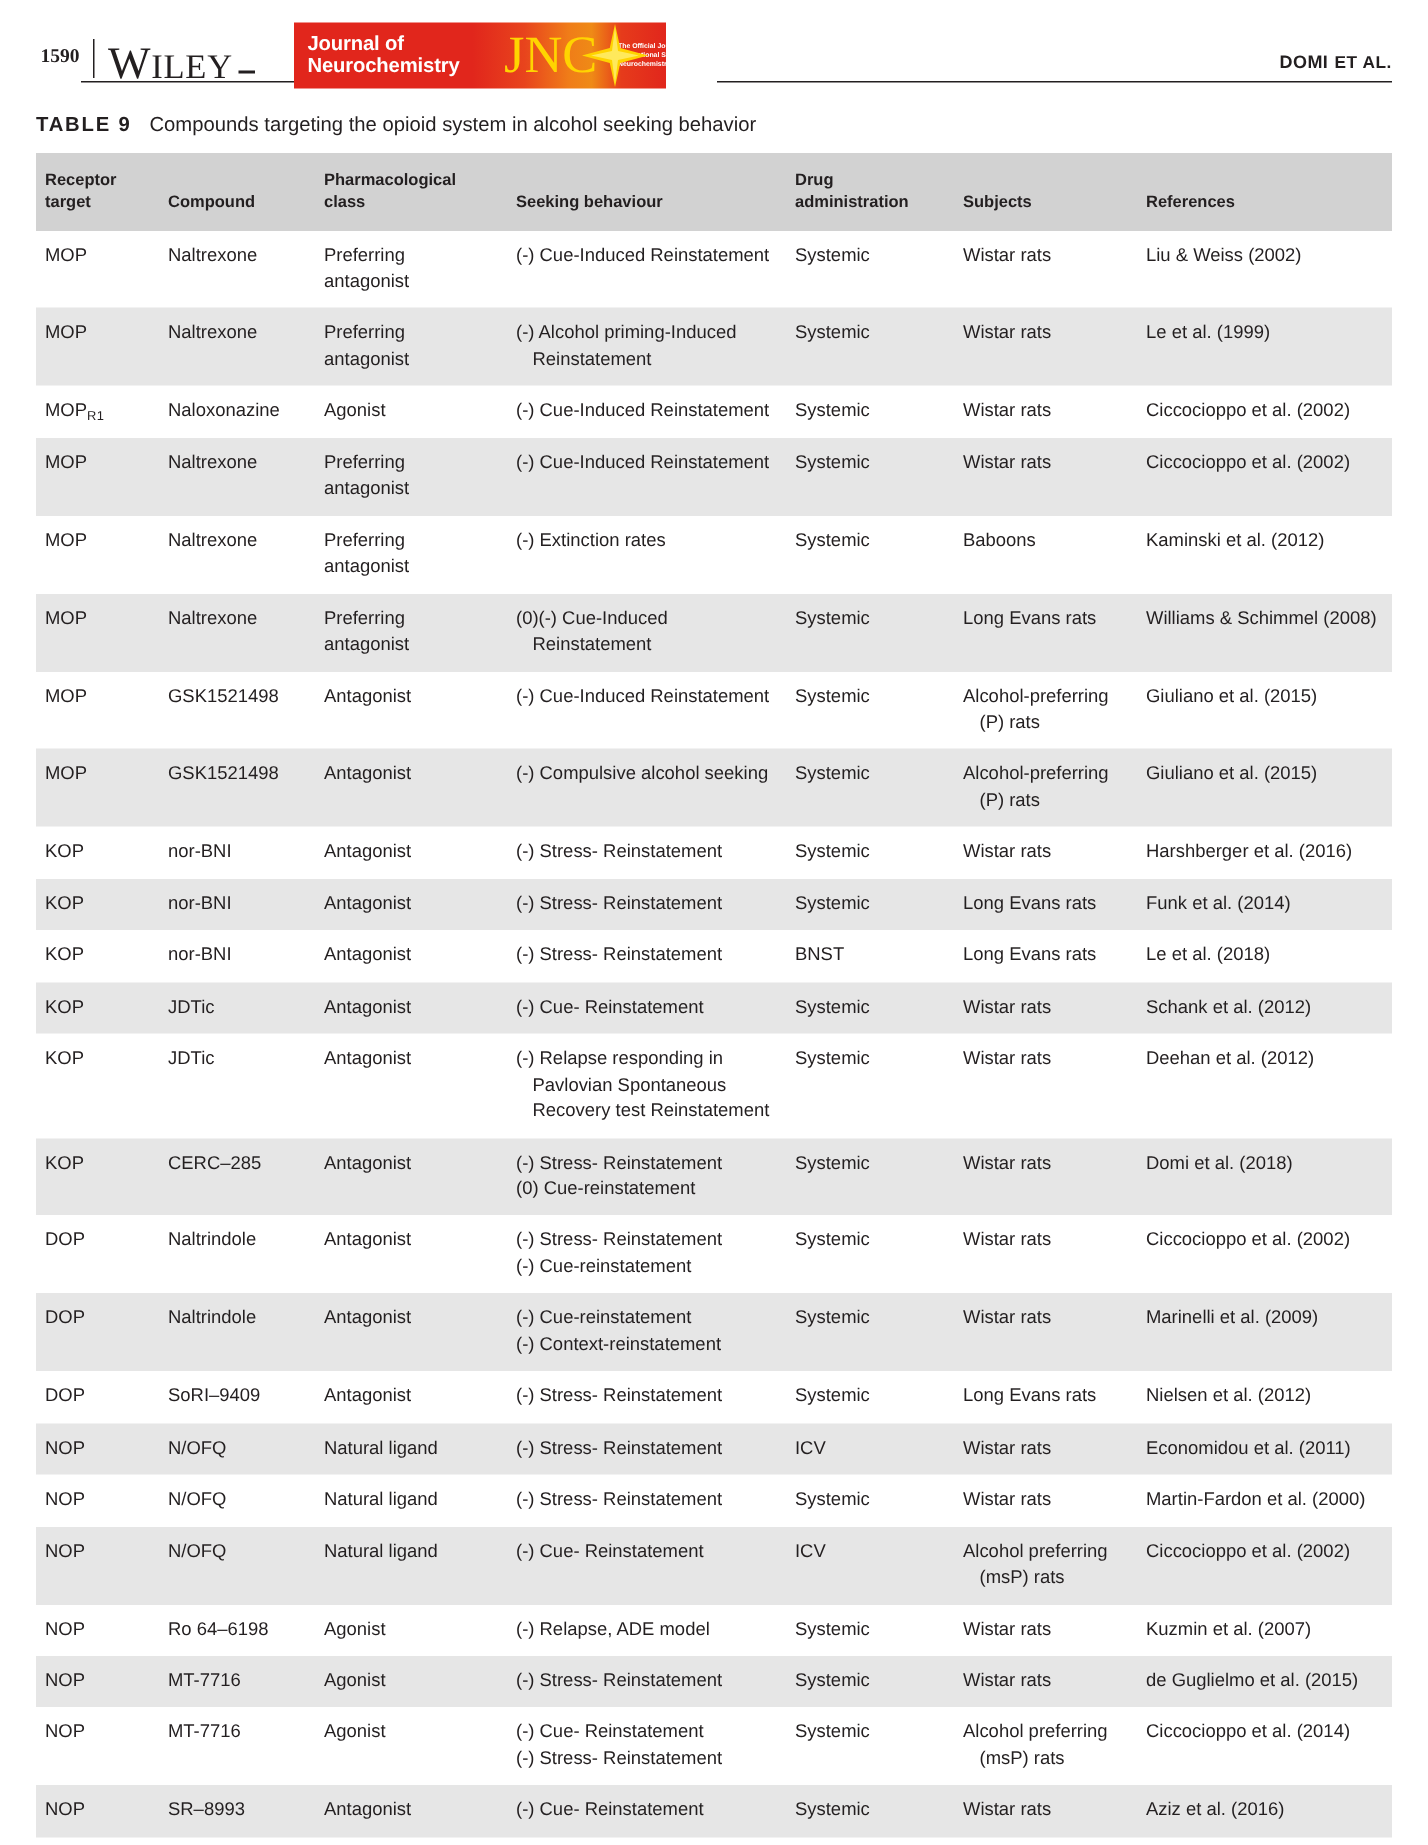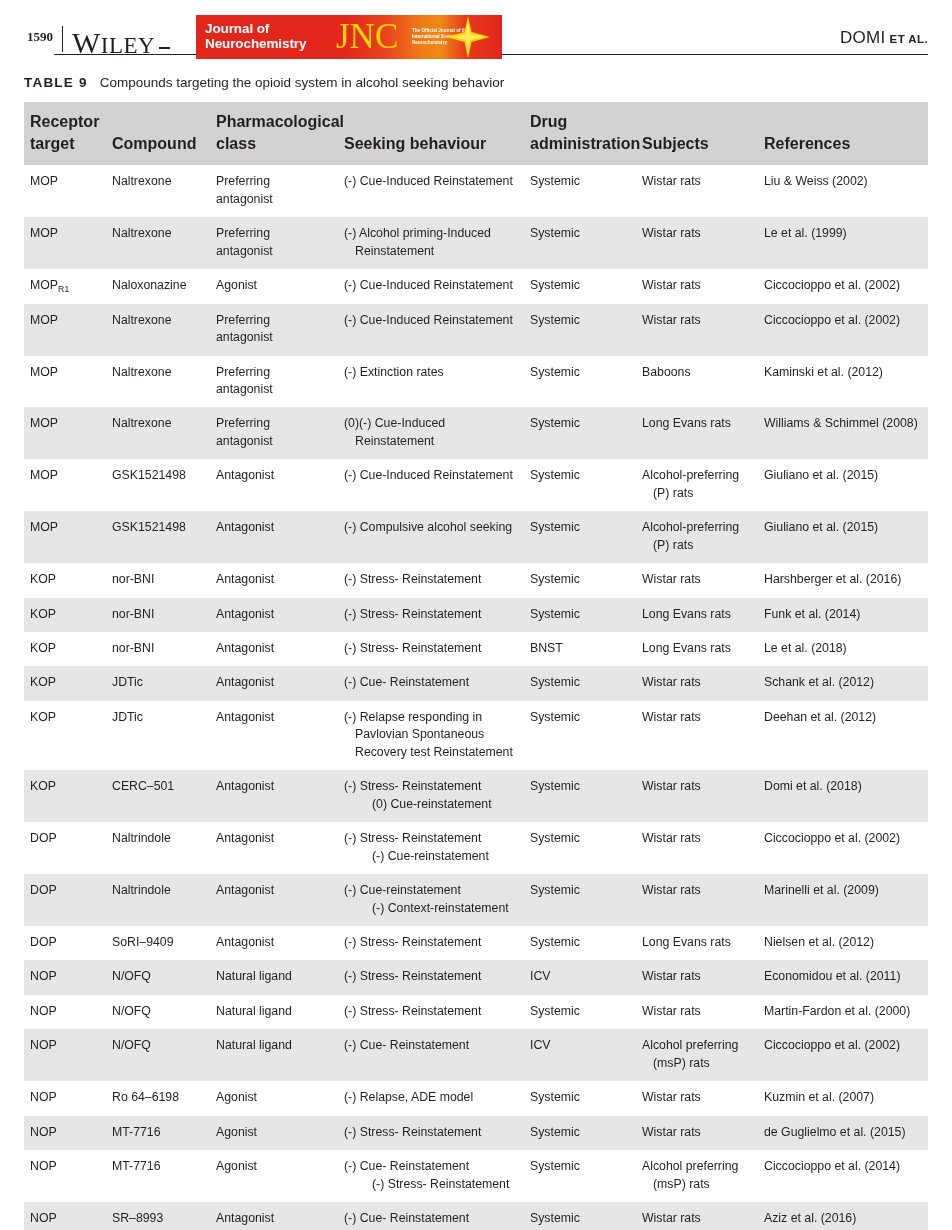--- a/index.html
+++ b/index.html
@@ -65,21 +65,21 @@
     height: 1.6px;
     background: #231f20;
     margin-bottom: 11px;
   }
 
   
   .jnc-logo {
     position: absolute;
     left: 172px;
     top: 3px;
-    width: 306px;
+    width: 248px;
     height: 44px;
     background: linear-gradient(90deg,
         #e1261c 0%, #e1261c 48%, #e8441d 62%,
         #f07d18 74%, #ef8a16 80%, #e63b1b 88%, #e1261c 100%);
     overflow: hidden;
   }
   .jnc-title {
     position: absolute;
     left: 9px; top: 6px;
     color: #ffffff;
@@ -120,21 +120,21 @@
   .rh-right {
     position: absolute;
     right: 0; bottom: 12px;
     font-size: 13.5px;
     letter-spacing: 0.3px;
     color: #231f20;
     background: #fff;
     padding-left: 8px;
     z-index: 2;
   }
-  .rh-right .big { font-size: 17px; font-weight: 400; }
+  .rh-right .big { font-size: 12px; font-weight: 700; }
   .rh-right .small { font-size: 11.5px; font-weight: 600; letter-spacing:0.4px;}
 
   
   .table-caption {
     margin: 14px 24px 10px 24px;
     font-size: 13.5px;
     color: #231f20;
     line-height: 1.3;
   }
   .table-caption .lbl {
@@ -152,21 +152,21 @@
     line-height: 1.42;
     table-layout: fixed;
   }
   table.data thead th {
     background: #d2d2d2;
     color: #231f20;
     font-weight: 700;
     text-align: left;
     vertical-align: bottom;
     padding: 9px 8px 10px 6px;
-    font-size: 16px;
+    font-size: 11px;
     line-height: 1.4;
     height: 52px;
   }
   table.data tbody td {
     vertical-align: top;
     padding: 8px 8px 9px 6px;
     color: #231f20;
   }
   table.data tbody tr.alt td { background: #e6e6e6; }
   table.data tbody tr.last td { border-bottom: 1.2px solid #a6a6a6; }
@@ -174,21 +174,21 @@
   
   col.c-recept { width: 82px; }
   col.c-comp   { width: 104px; }
   col.c-class  { width: 128px; }
   col.c-seek   { width: 186px; }
   col.c-drug   { width: 112px; }
   col.c-subj   { width: 122px; }
   col.c-ref    { width: 170px; }
 
   .hang { display: block; padding-left: 11px; text-indent: -11px; }
-  .hang + .hang { margin-top: 0; margin-left: 28px; }
+  .hang + .hang { margin-top: 0; }
   sub { font-size: 8.6px; vertical-align: baseline; position: relative; bottom: -3px; letter-spacing: 0.2px;}
 </style>
 </head>
 <body>
 
 <div class="page-header">
   <div class="rh-rule rh-rule-left"></div>
   <div class="rh-rule rh-rule-right"></div>
 
   <div class="rh-left">
@@ -435,21 +435,21 @@
           <td>Systemic</td>
           <td>
             <span class="hang">Wistar rats</span>
           </td>
           <td>
             <span class="hang">Deehan et al. (2012)</span>
           </td>
         </tr>
         <tr class="alt">
           <td>KOP</td>
-          <td>CERC–501</td>
+          <td>CERC–285</td>
           <td>Antagonist</td>
           <td>
             <span class="hang">(-) Stress- Reinstatement</span>
             <span class="hang">(0) Cue-reinstatement</span>
           </td>
           <td>Systemic</td>
           <td>
             <span class="hang">Wistar rats</span>
           </td>
           <td>

